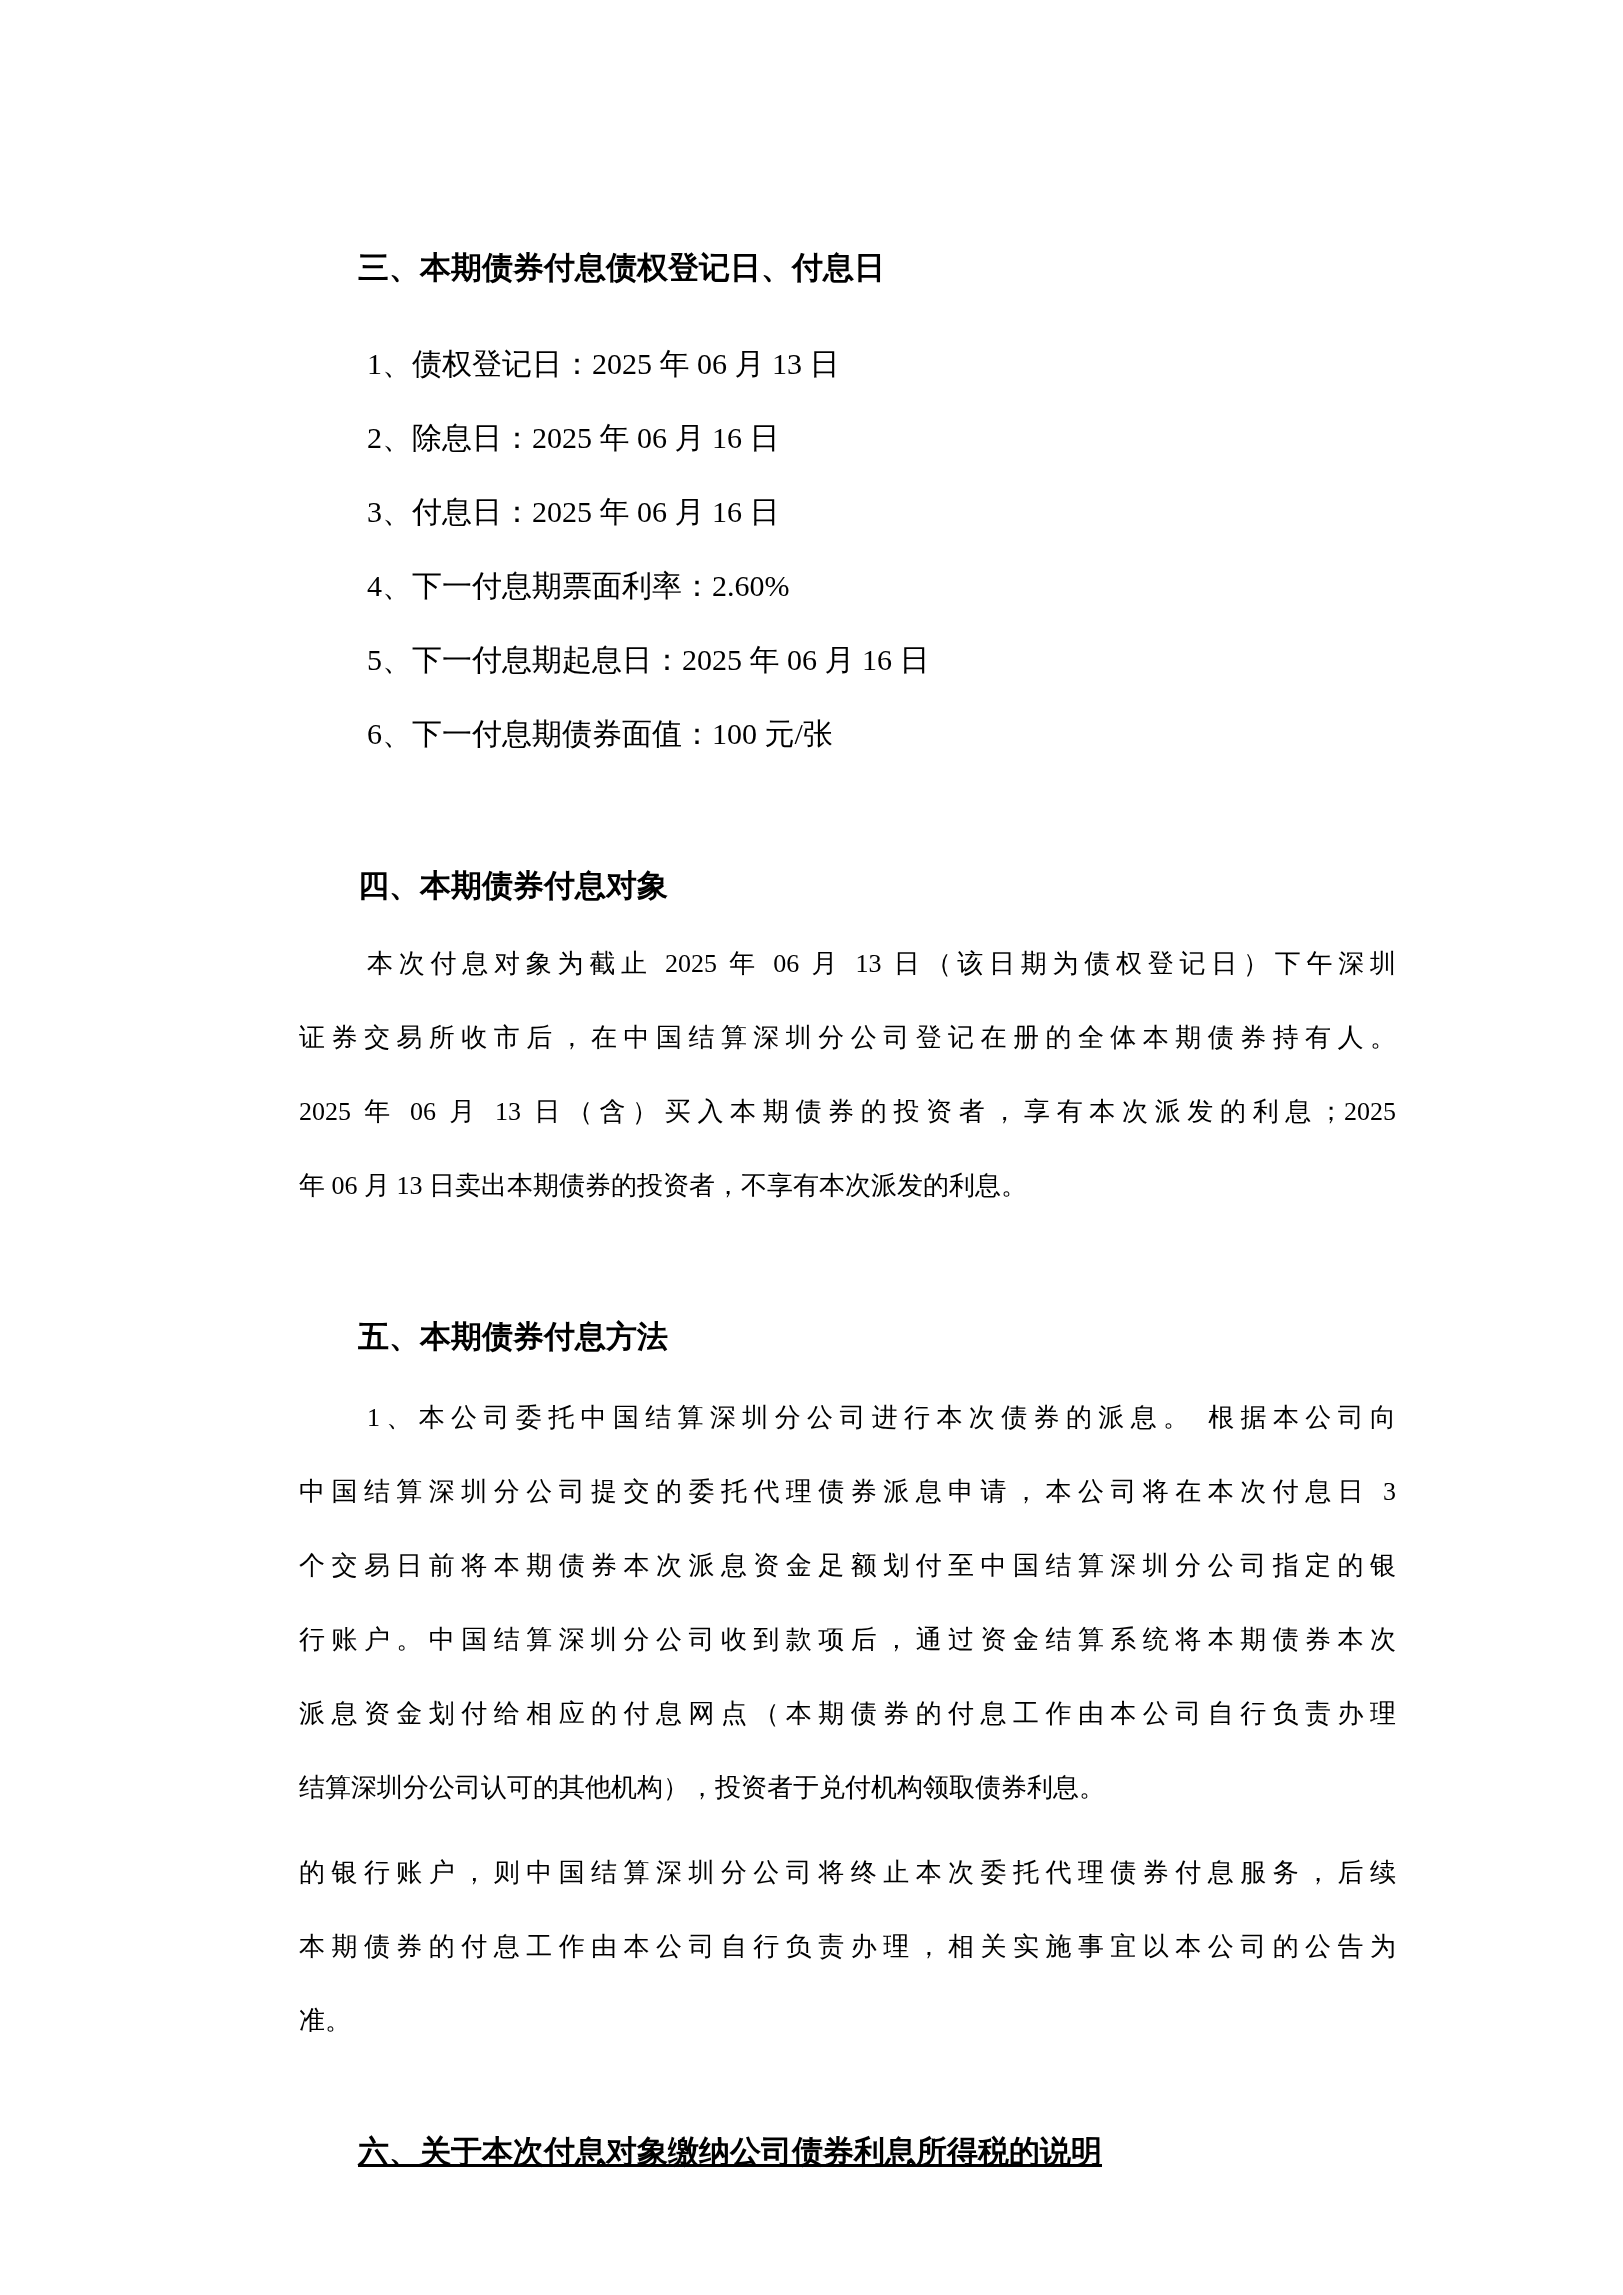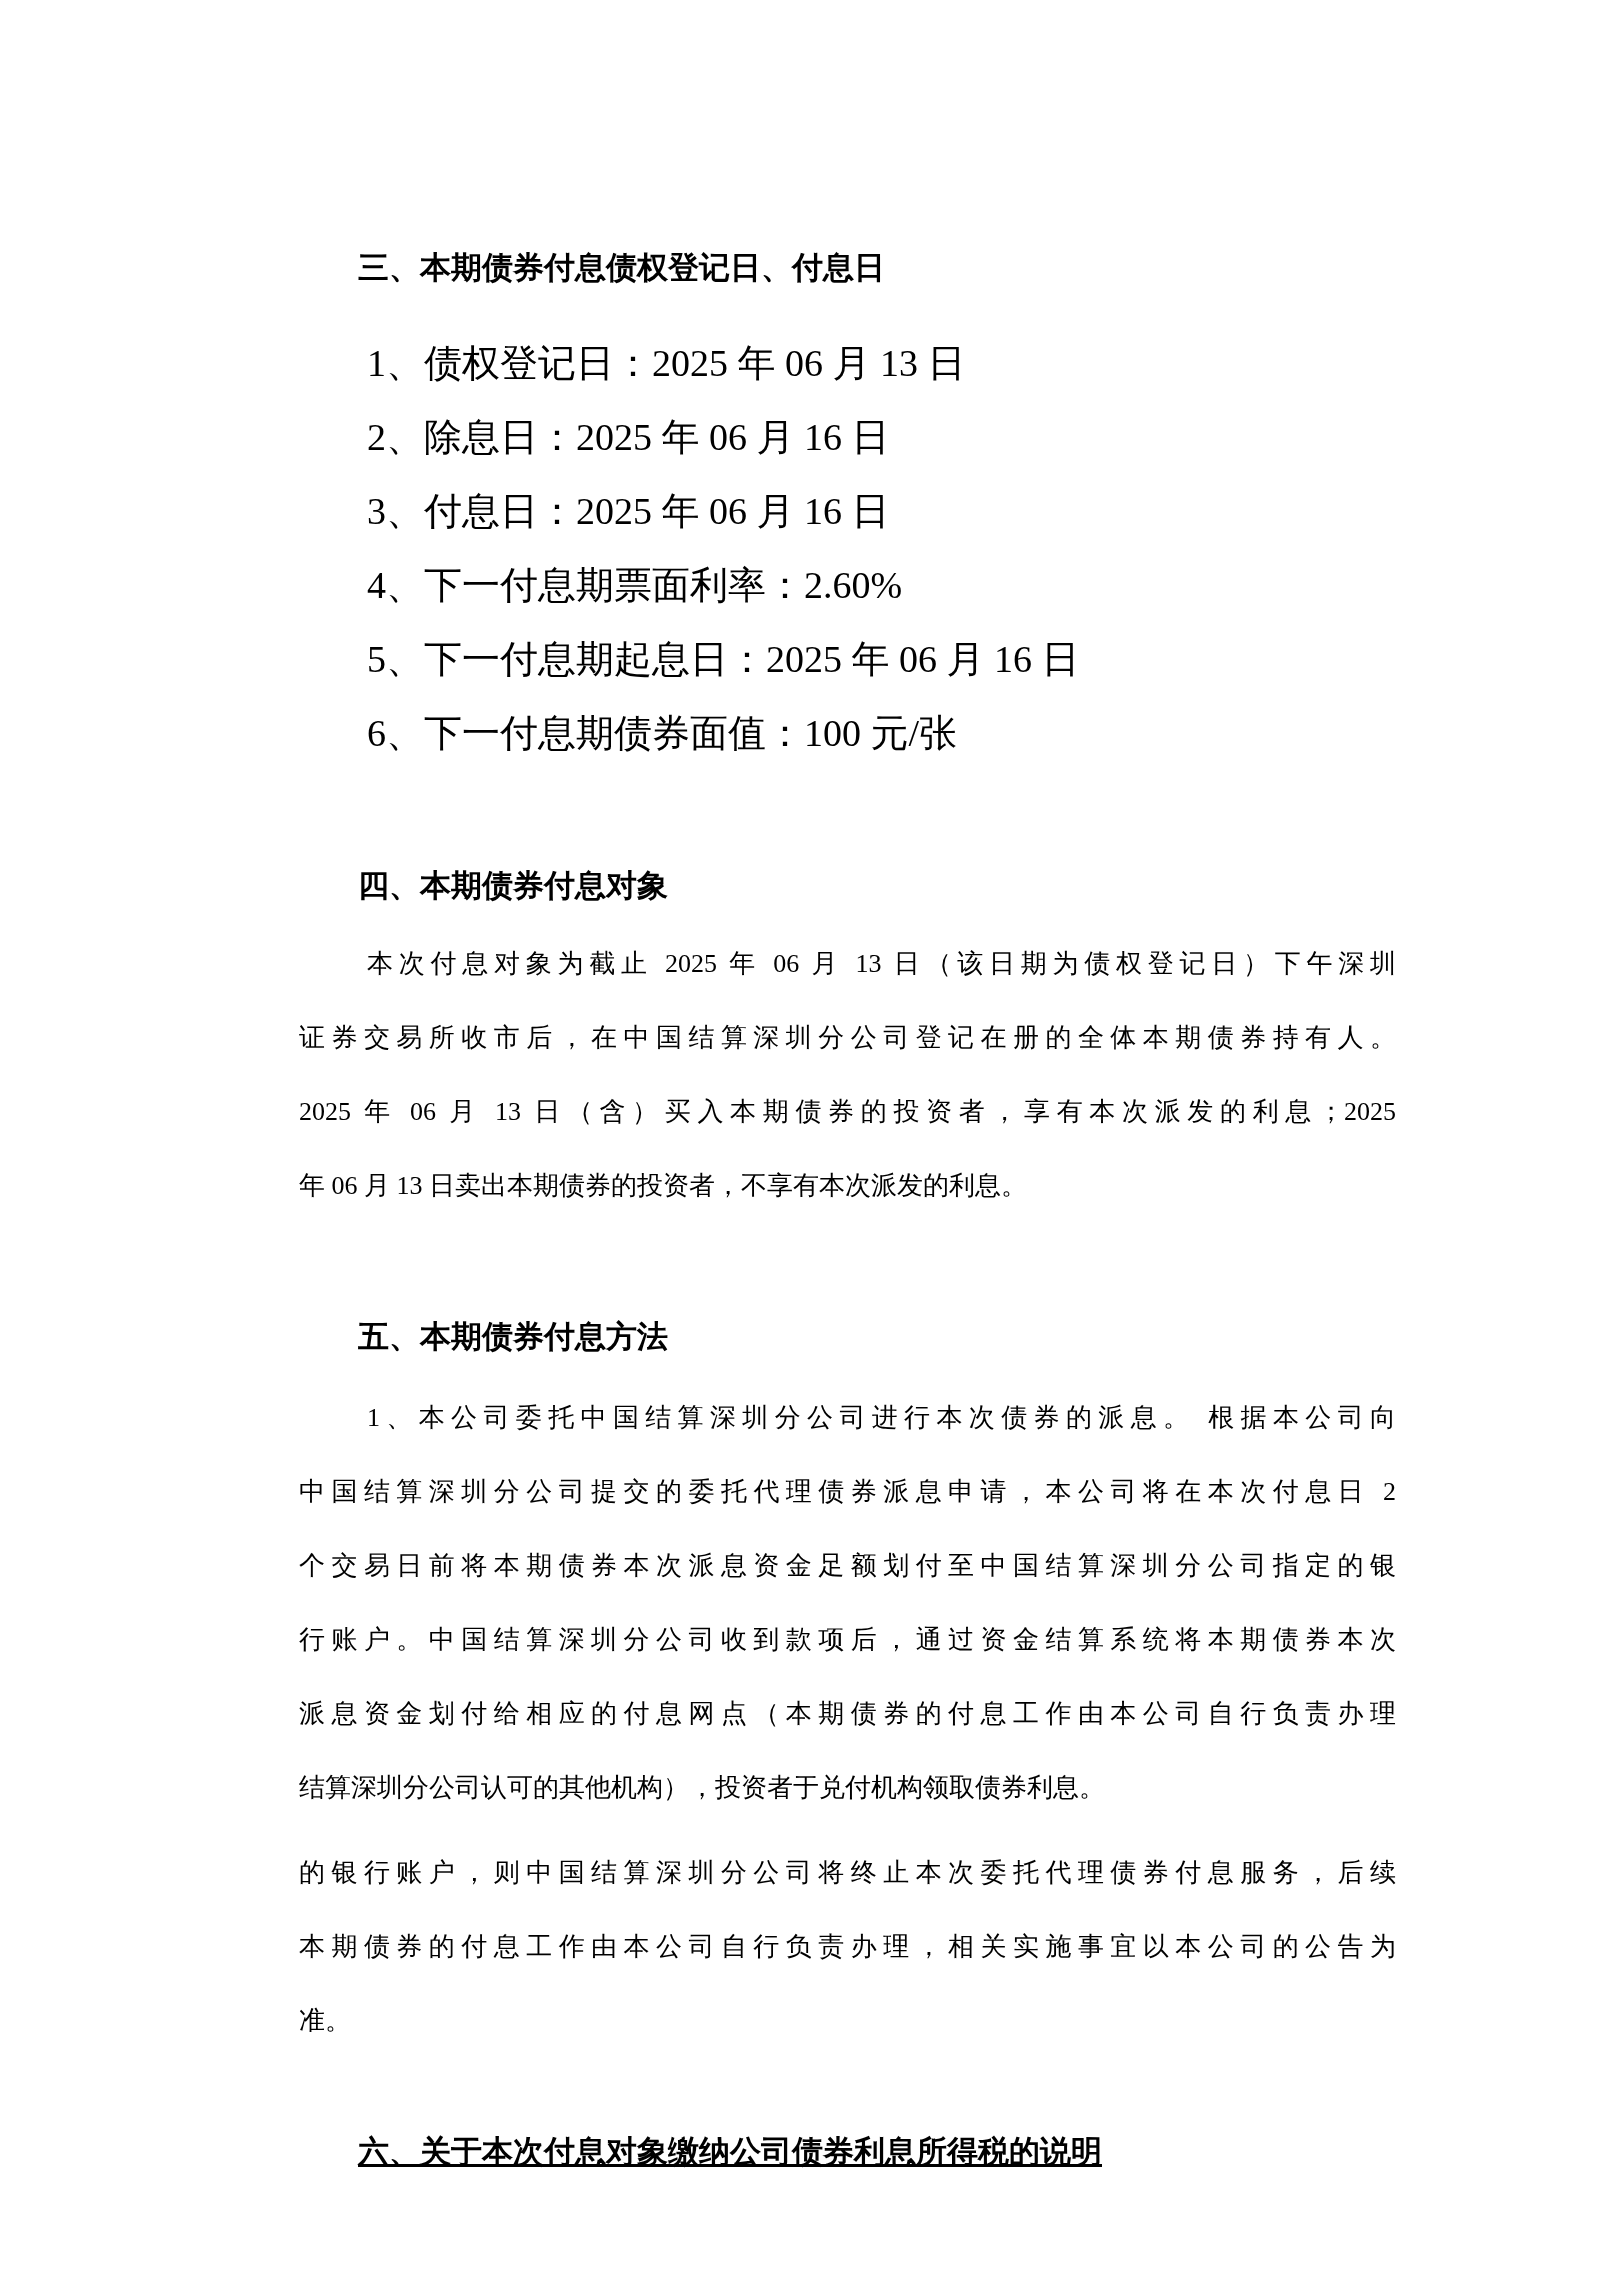--- a/index.html
+++ b/index.html
@@ -20,21 +20,21 @@
     width: 1133px;
   }
   .heading {
     font-size: 31px;
     line-height: 65px;
     font-weight: 700;
     text-indent: 68px;
     white-space: nowrap;
   }
   .items .item {
-    font-size: 38px;
+    font-size: 30px;
     line-height: 65px;
     text-indent: 68px;
     white-space: nowrap;
   }
   .para { font-size: 26px; }
   .para .pline {
     line-height: 65px;
     text-align: justify;
     text-align-last: justify;
     overflow: hidden;
@@ -74,21 +74,21 @@
       <div class="pline first">本次付息对象为截止 2025 年 06 月 13 日（该日期为债权登记日）下午深圳</div>
       <div class="pline">证券交易所收市后，在中国结算深圳分公司登记在册的全体本期债券持有人。</div>
       <div class="pline">2025 年 06 月 13 日（含）买入本期债券的投资者，享有本次派发的利息；2025</div>
       <div class="pline last">年 06 月 13 日卖出本期债券的投资者，不享有本次派发的利息。</div>
     </div>
 
     <div class="heading h5">五、本期债券付息方法</div>
 
     <div class="para p5a">
       <div class="pline first">1、本公司委托中国结算深圳分公司进行本次债券的派息。 根据本公司向</div>
-      <div class="pline">中国结算深圳分公司提交的委托代理债券派息申请，本公司将在本次付息日 2</div>
+      <div class="pline">中国结算深圳分公司提交的委托代理债券派息申请，本公司将在本次付息日 3</div>
       <div class="pline">个交易日前将本期债券本次派息资金足额划付至中国结算深圳分公司指定的银</div>
       <div class="pline">行账户。中国结算深圳分公司收到款项后，通过资金结算系统将本期债券本次</div>
       <div class="pline">派息资金划付给相应的付息网点（本期债券的付息工作由本公司自行负责办理</div>
       <div class="pline last">结算深圳分公司认可的其他机构），投资者于兑付机构领取债券利息。</div>
     </div>
 
     <div class="para p5b">
       <div class="pline">的银行账户，则中国结算深圳分公司将终止本次委托代理债券付息服务，后续</div>
       <div class="pline">本期债券的付息工作由本公司自行负责办理，相关实施事宜以本公司的公告为</div>
       <div class="pline last">准。</div>

